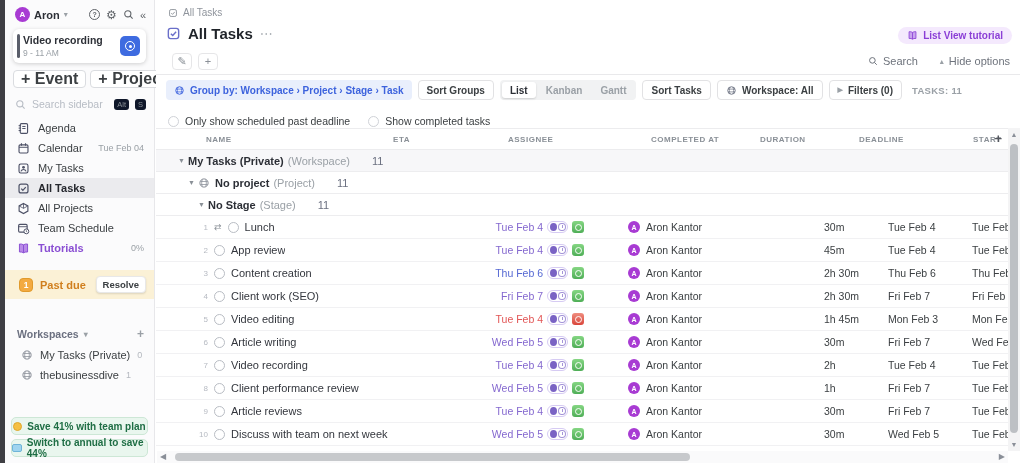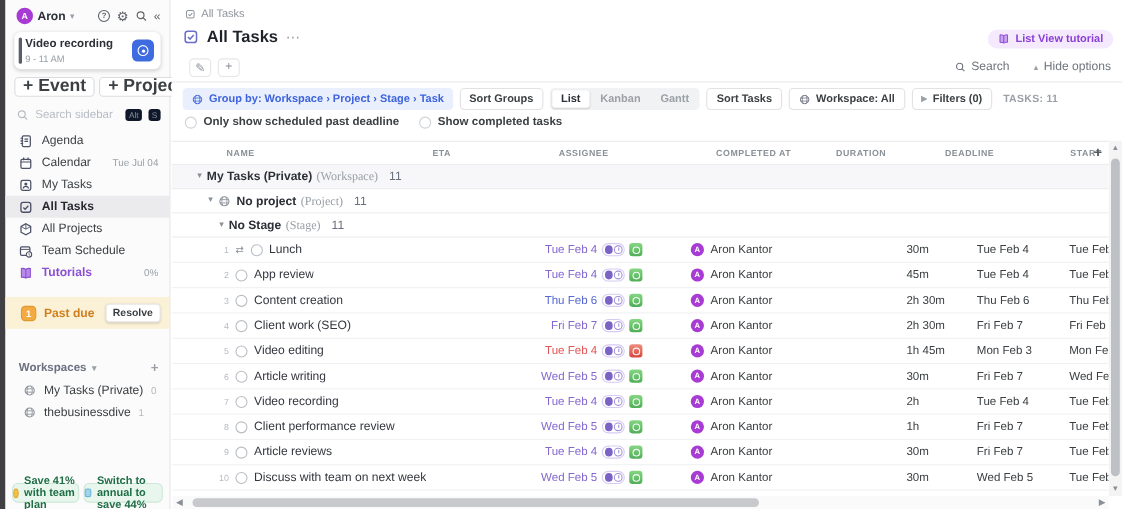--- a/index.html
+++ b/index.html
@@ -43,21 +43,21 @@
   .ic { width:13px; height:13px; flex:none; display:block; }
   .past-due { margin-top:12px; background:#fbf1d6; display:flex; align-items:center; gap:7px; padding:6px 8px 6px 14px; }
   .pd-badge { width:14px; height:14px; border-radius:4px; background:#f3aa41; border:1px solid #e09a2c; color:#fff; font-size:8.5px; font-weight:bold; display:flex; align-items:center; justify-content:center; }
   .pd-label { color:#d07f1e; font-weight:bold; font-size:11px; }
   .pd-resolve { margin-left:auto; background:#fff; border:1px solid #e8e8e8; border-radius:4px; box-shadow:0 1px 2px rgba(0,0,0,.12); font-size:9.5px; font-weight:bold; color:#3c4043; padding:2px 6px; }
   .ws-head { display:flex; align-items:center; gap:5px; padding:28px 10px 4px 12px; color:#6b7080; font-size:10.5px; font-weight:bold; }
   .ws-plus { margin-left:auto; color:#9aa0a6; font-size:12px; }
   .ws-item { display:flex; align-items:center; gap:7px; height:20px; padding:0 10px 0 16px; }
   .ws-item .lbl { font-size:11px; color:#3c4043; }
   .ws-item .cnt { font-size:9px; color:#b4b8bf; }
-  .promos { margin-top:auto; padding:0 6px 6px 6px; display:flex; flex-direction:row; gap:4px; }
+  .promos { margin-top:auto; padding:0 6px 6px 6px; display:flex; flex-direction:column; gap:4px; }
   .promo { height:18px; border-radius:5px; background:#e9f6ee; border:1px solid #cde7d6; color:#1f6e45; font-size:10px; font-weight:bold; display:flex; align-items:center; justify-content:center; gap:5px; }
   .coin { width:9px; height:9px; border-radius:50%; background:#f5c043; border:1px solid #dfa72c; display:inline-block; }
   .note { width:11px; height:8px; border-radius:2px; background:#9fd4ef; border:1px solid #6fb4d8; display:inline-block; }
 
   
   .main { position:absolute; left:156px; top:0; right:0; height:100%; background:#fff; }
   .breadcrumb { position:absolute; top:7px; left:12px; display:flex; align-items:center; gap:5px; color:#8f949c; font-size:10px; }
   .tut-chip { position:absolute; top:27px; right:8px; background:#f4e9fd; border-radius:10px; color:#8b3fd6; font-size:10px; font-weight:bold; display:flex; align-items:center; gap:5px; padding:3px 9px; }
   .title-row { position:absolute; top:25px; left:10px; display:flex; align-items:center; gap:7px; }
   .page-title { font-size:15px; font-weight:bold; color:#1f2329; }
@@ -69,33 +69,33 @@
   .tabs-right { margin-left:auto; display:flex; align-items:center; gap:22px; padding-right:10px; color:#6e737c; font-size:11px; }
   .tr-item { display:flex; align-items:center; gap:5px; }
   .toolbar { position:absolute; top:77px; left:0; right:0; height:26px; display:flex; align-items:center; gap:6px; padding:0 10px; }
   .chip { height:20px; border-radius:4px; display:flex; align-items:center; gap:5px; padding:0 8px; font-size:10px; font-weight:bold; white-space:nowrap; }
   .chip.blue { background:#e9effc; color:#3d63dd; }
   .chip.ghost { background:#fff; border:1px solid #e2e2e4; color:#3c4043; }
   .seg-group { background:#f1f2f3; border-radius:4px; display:flex; padding:2px; gap:2px; }
   .seg { height:16px; border-radius:3px; padding:0 8px; font-size:10px; font-weight:bold; color:#9aa0a6; display:flex; align-items:center; }
   .seg.active { background:#fff; color:#2c2f36; box-shadow:0 1px 2px rgba(0,0,0,.15); }
   .tasks-count { color:#9aa0a6; font-size:9.5px; font-weight:bold; letter-spacing:.3px; margin-left:4px; }
-  .options-row { position:absolute; top:105px; left:0; right:0; height:22px; display:flex; align-items:flex-start; gap:18px; padding:0 12px;font-weight:bold; }
+  .options-row { position:absolute; top:105px; left:0; right:0; height:22px; display:flex; align-items:flex-end; gap:18px; padding:0 12px; }
   .opt { display:flex; align-items:center; gap:6px; font-size:10.5px; color:#3c4043; }
   .radio { width:11px; height:11px; border:1px solid #cfd2d7; border-radius:50%; background:#fff; flex:none; }
 
   
   .thead { position:absolute; top:128px; left:0; right:12px; height:22px; border-top:1px solid #ececee; border-bottom:1px solid #ececee; display:flex; align-items:center; background:#fff; }
   .th { font-size:8px; font-weight:bold; color:#8a9097; letter-spacing:.5px;margin-left:32px; }
   .col-plus { position:absolute; right:6px; color:#55585f; font-size:13px; font-weight:bold; top:2px; }
   .tbody { position:absolute; top:150px; left:0; right:12px; bottom:12px; overflow:hidden; }
   .grow { height:22px; display:flex; align-items:center; border-bottom:1px solid #ededef; font-size:11px; }
   .grow .tri { color:#8a9097; font-size:7px; width:10px; }
   .grow .glabel { font-weight:bold; color:#2c2f36; margin-right:4px; }
-  .grow .gtype { color:#9aa0a6; margin-right:10px;font-family:Liberation Serif, serif; }
+  .grow .gtype { color:#9aa0a6; margin-right:22px; }
   .grow .gcount { color:#6b7080; }
   .grow.lvl0 { background:#f7f7f9; padding-left:22px; }
   .grow.lvl1 { padding-left:32px; }
   .grow.lvl2 { padding-left:42px; }
   .trow { height:23px; display:flex; align-items:center; border-bottom:1px solid #f1f1f3; }
   .c-name { flex:1; min-width:0; display:flex; align-items:center; padding-left:40px; gap:6px; }
   .rownum { width:12px; text-align:right; color:#b6bac2; font-size:8px; flex:none; }
   .recur { color:#8a9097; font-size:9px; flex:none; }
   .task-circle { width:11px; height:11px; border:1.3px solid #b9bdc4; border-radius:50%; flex:none; }
   .tname { font-size:11px; color:#33363d; white-space:nowrap; overflow:hidden; }
@@ -193,21 +193,21 @@
           </svg>
         <span class="lbl">Agenda</span>
       </div>
       <div class="mi">
         <svg class="ic" viewBox="0 0 16 16">
             <rect x="2.5" y="3.5" width="11" height="10" rx="1.5" fill="none" stroke="#4d5166" stroke-width="1.4"></rect>
             <path d="M2.5 6.5h11" stroke="#4d5166" stroke-width="1.2"></path>
             <path d="M5.5 1.5v3M10.5 1.5v3" stroke="#4d5166" stroke-width="1.4"></path>
           </svg>
         <span class="lbl">Calendar</span>
-        <span class="meta">Tue Jul 04</span>
+        <span class="meta">Tue Feb 04</span>
       </div>
       <div class="mi">
         <svg class="ic" viewBox="0 0 16 16">
             <rect x="2.5" y="2.5" width="11" height="11" rx="2" fill="none" stroke="#4d5166" stroke-width="1.4"></rect>
             <circle cx="8" cy="6.5" r="1.7" fill="#4d5166"></circle>
             <path d="M4.8 11.5c.6-1.6 1.8-2.3 3.2-2.3s2.6.7 3.2 2.3" fill="none" stroke="#4d5166" stroke-width="1.3"></path>
           </svg>
         <span class="lbl">My Tasks</span>
       </div>
       <div class="mi active">

